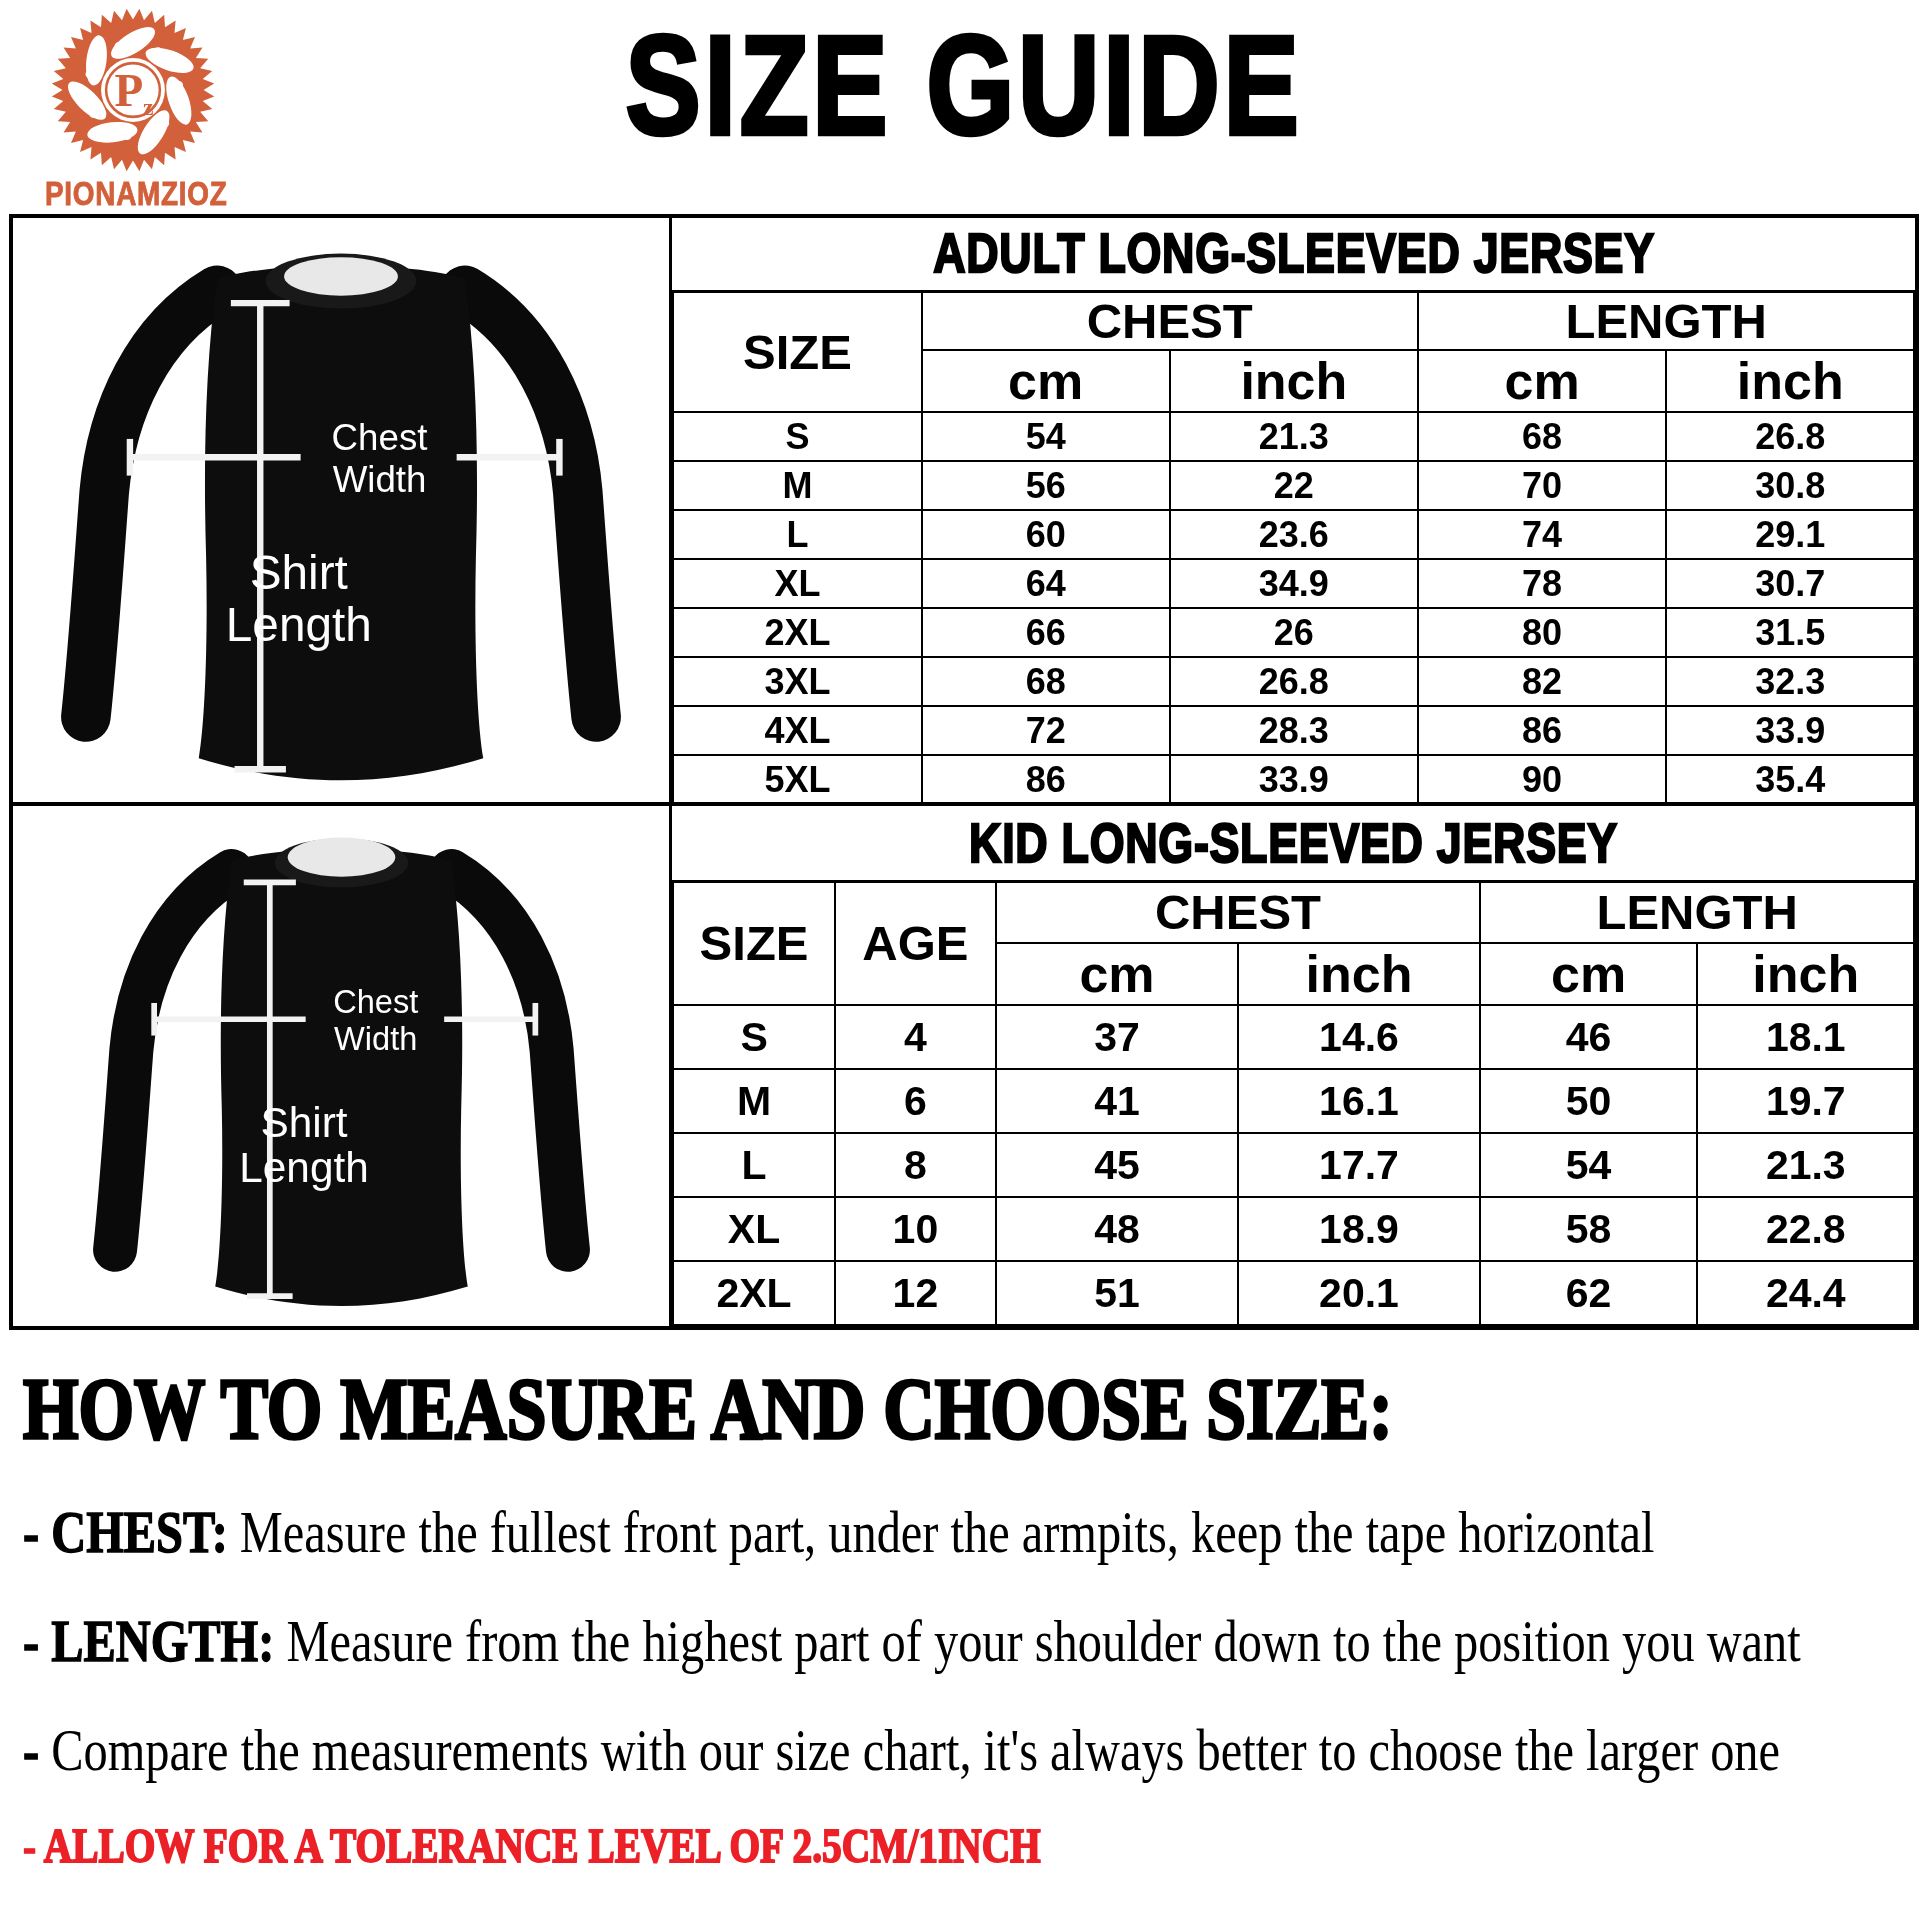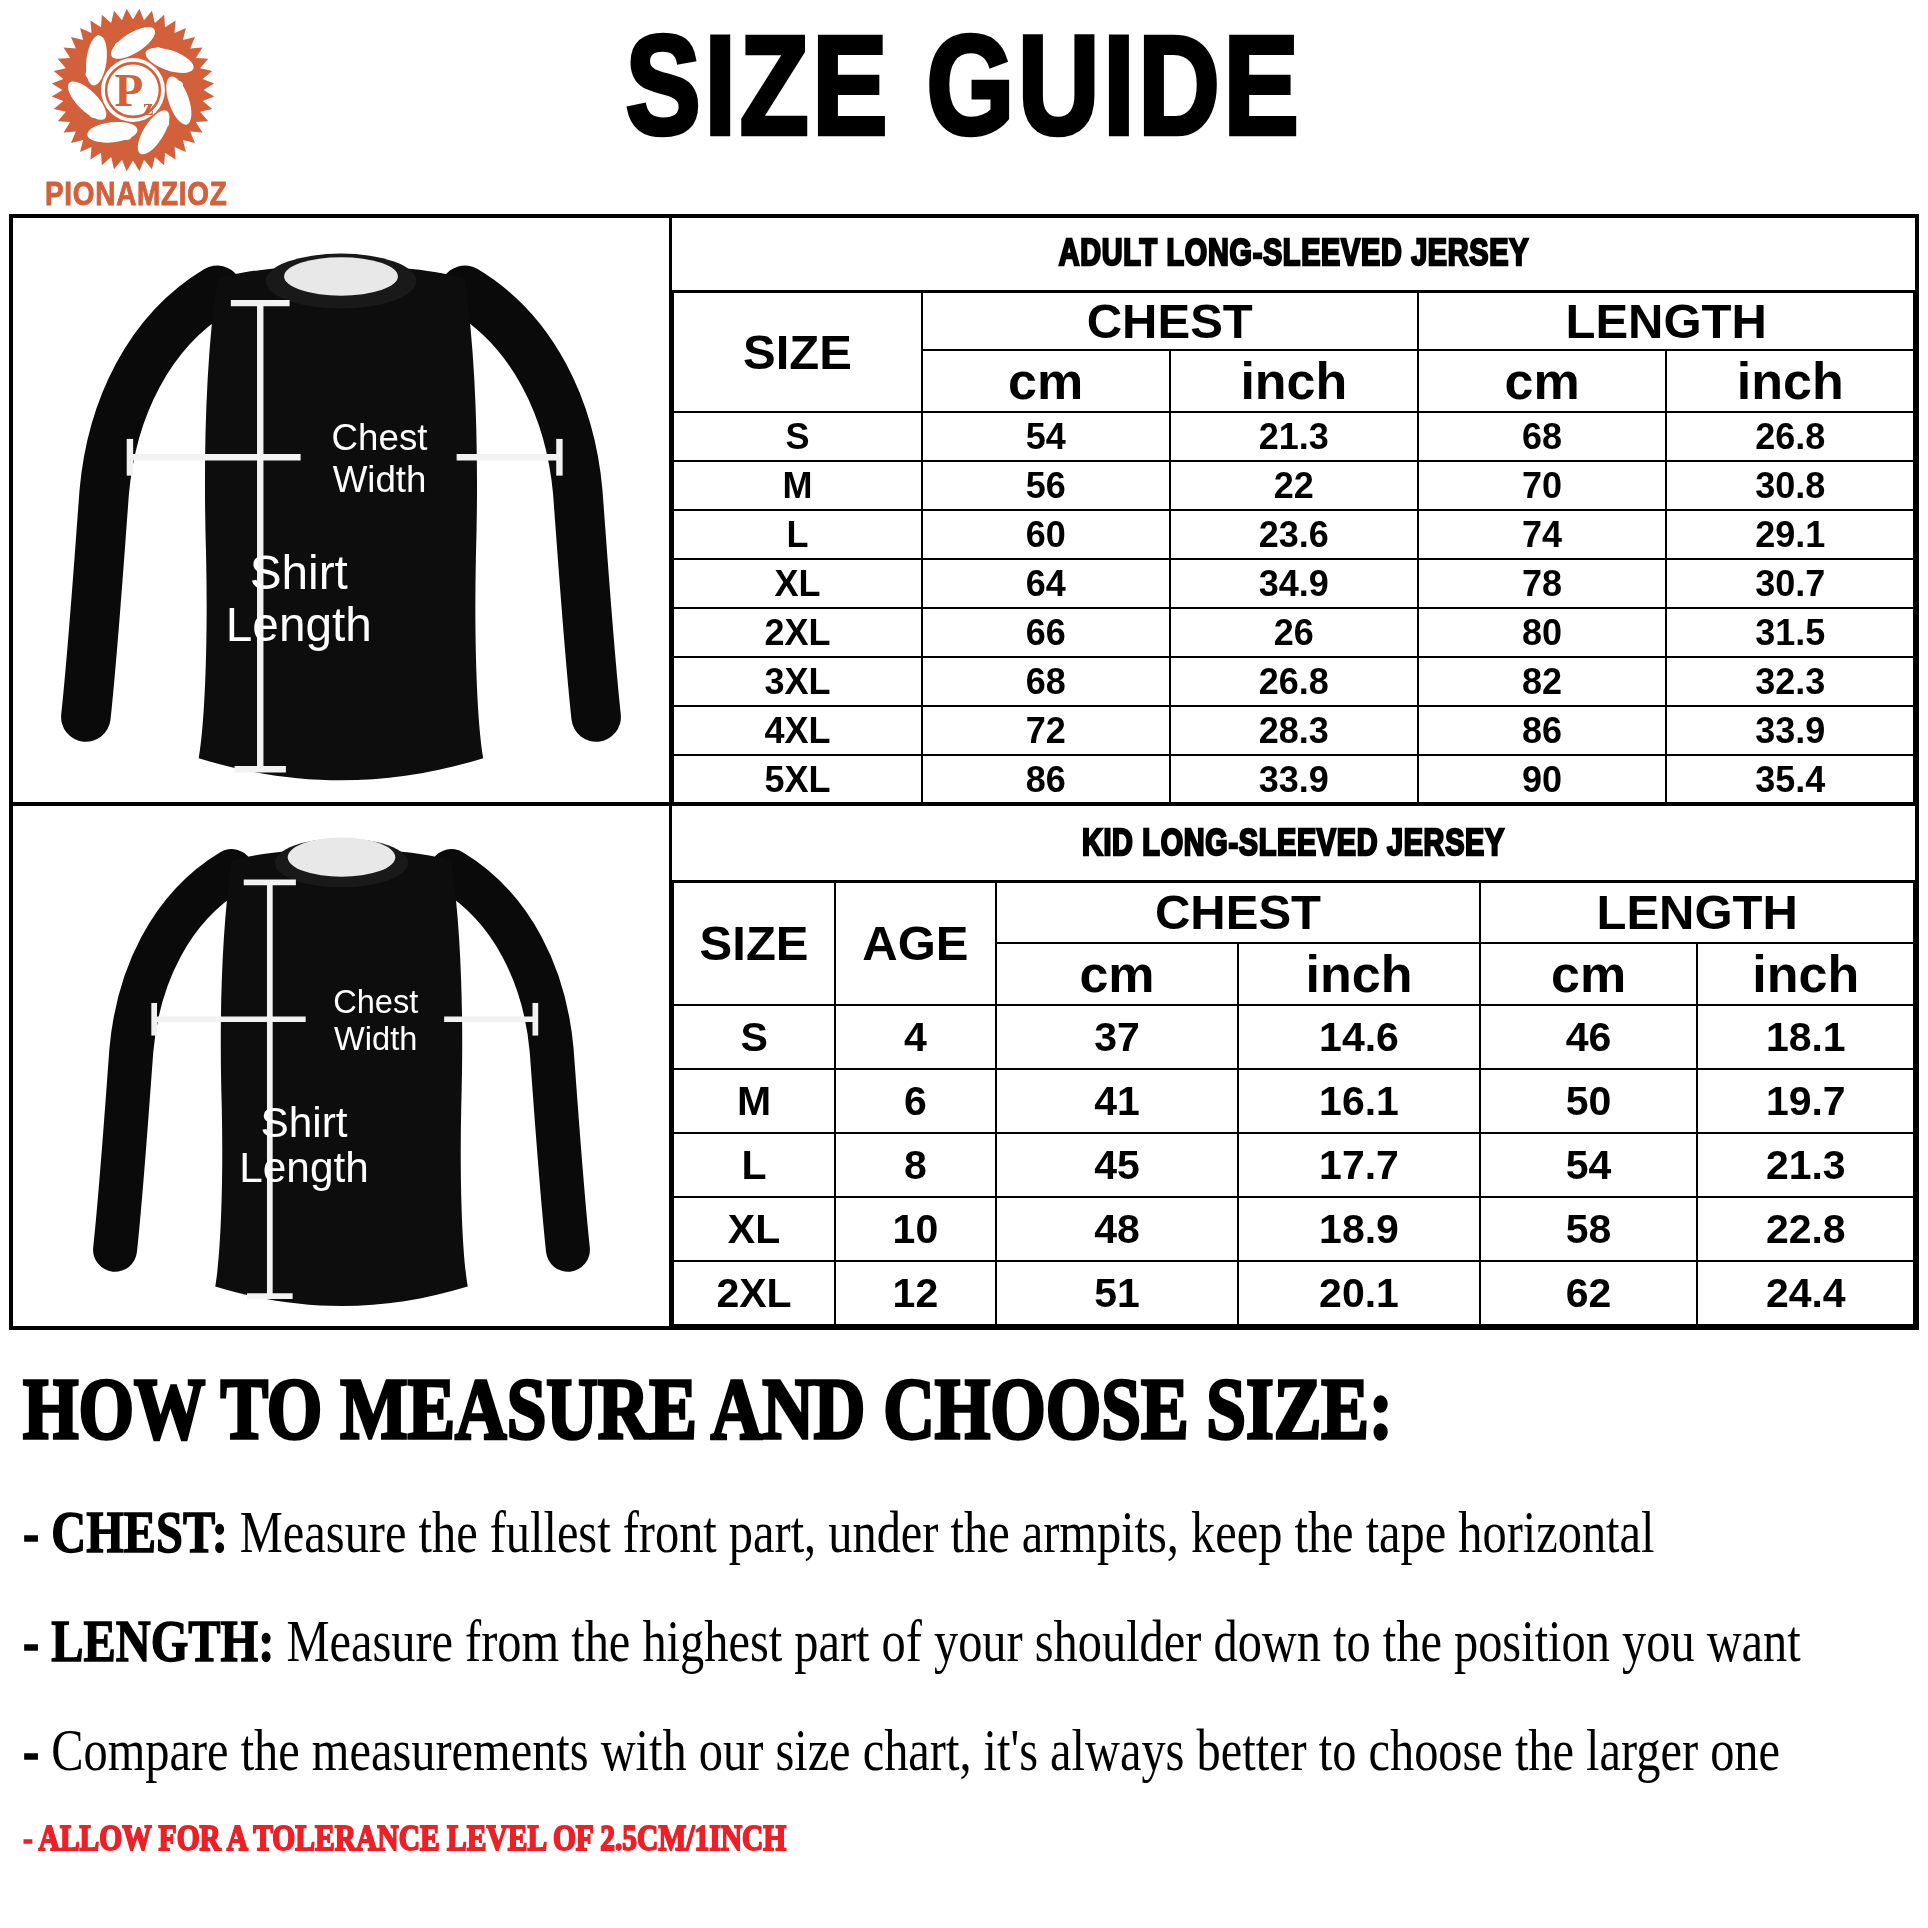--- a/index.html
+++ b/index.html
@@ -43,21 +43,21 @@
   .collar-inner { fill:#e8e8e8; }
   .measure line { stroke:#f2f2f2; stroke-width:7; }
   .measure text { fill:#fff; font-size:40px; text-anchor:middle; }
   .measure text.big { font-size:52px; }
 
   
   table.size-table { width:100%; height:100%; border-collapse:collapse; table-layout:fixed; }
   table.size-table td, table.size-table th { border:2.8px solid #000; text-align:center;
                                              vertical-align:middle; font-weight:700; }
   tr.title-row td { border-top:none; border-left:none; border-right:none; border-bottom:3.8px solid #000; }
-  .table-title { font-size:36px; font-weight:700; }
+  .table-title { font-size:56px; font-weight:700; }
   .table-title .squeeze { -webkit-text-stroke-width:2.4px; letter-spacing:0.9px; }
   tr.head-row1 th { font-size:49px; }
   tr.head-row2 th { font-size:52px; }
   .adult tr.title-row { height:77px; }
   .adult tr.head-row1 { height:56px; }
   .adult tr.head-row2 { height:58px; }
   .adult tbody tr { height:49px; }
   .adult tbody td { font-size:36px; }
   .kid tr.title-row { height:75px; }
   .kid tr.head-row1 { height:62px; }
@@ -65,21 +65,21 @@
   .kid tbody tr { height:63px; }
   .kid tbody td { font-size:41px; }
 
   
   .howto { position:absolute; top:1358px; left:22.6px; right:24.5px;font-family:Liberation Serif, serif; }
   .howto-heading { font-size:87px; font-weight:700; }
   .howto-heading .squeezeL { -webkit-text-stroke-width:3.3px; }
   .howto-line { margin-top:38px; font-size:59px; line-height:1.2; }
   .howto-prefix { font-weight:700; -webkit-text-stroke-width:1.4px; }
   .howto-text { font-weight:400; }
-  .howto-line.em { font-size:36px; margin-top:32px; }
+  .howto-line.em { font-size:48px; margin-top:32px; }
   .howto-line.em .howto-text { font-weight:700; -webkit-text-stroke-width:1.9px; }
 </style>
 </head>
 <body>
 
 <div class="logo-block">
   <svg viewBox="0 0 200 200">
     <path class="gear-teeth gear-main" d="M184.0,100.0L196.7,107.6L183.0,113.1L194.3,122.6L179.9,126.0L189.6,137.1L174.8,138.1L182.7,150.7L168.0,149.4L173.8,163.0L159.4,159.4L163.0,173.8L149.4,168.0L150.7,182.7L138.1,174.8L137.1,189.6L126.0,179.9L122.6,194.3L113.1,183.0L107.6,196.7L100.0,184.0L92.4,196.7L86.9,183.0L77.4,194.3L74.0,179.9L62.9,189.6L61.9,174.8L49.3,182.7L50.6,168.0L37.0,173.8L40.6,159.4L26.2,163.0L32.0,149.4L17.3,150.7L25.2,138.1L10.4,137.1L20.1,126.0L5.7,122.6L17.0,113.1L3.3,107.6L16.0,100.0L3.3,92.4L17.0,86.9L5.7,77.4L20.1,74.0L10.4,62.9L25.2,61.9L17.3,49.3L32.0,50.6L26.2,37.0L40.6,40.6L37.0,26.2L50.6,32.0L49.3,17.3L61.9,25.2L62.9,10.4L74.0,20.1L77.4,5.7L86.9,17.0L92.4,3.3L100.0,16.0L107.6,3.3L113.1,17.0L122.6,5.7L126.0,20.1L137.1,10.4L138.1,25.2L150.7,17.3L149.4,32.0L163.0,26.2L159.4,40.6L173.8,37.0L168.0,50.6L182.7,49.3L174.8,61.9L189.6,62.9L179.9,74.0L194.3,77.4L183.0,86.9L196.7,92.4Z"></path>
     <circle class="gear-main" cx="100" cy="100" r="84"></circle>
     <g>

